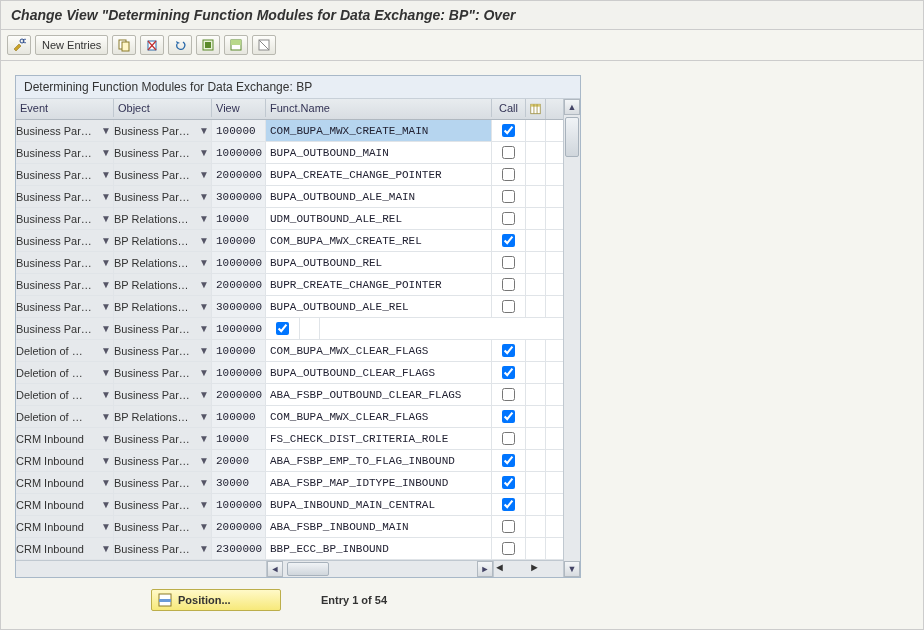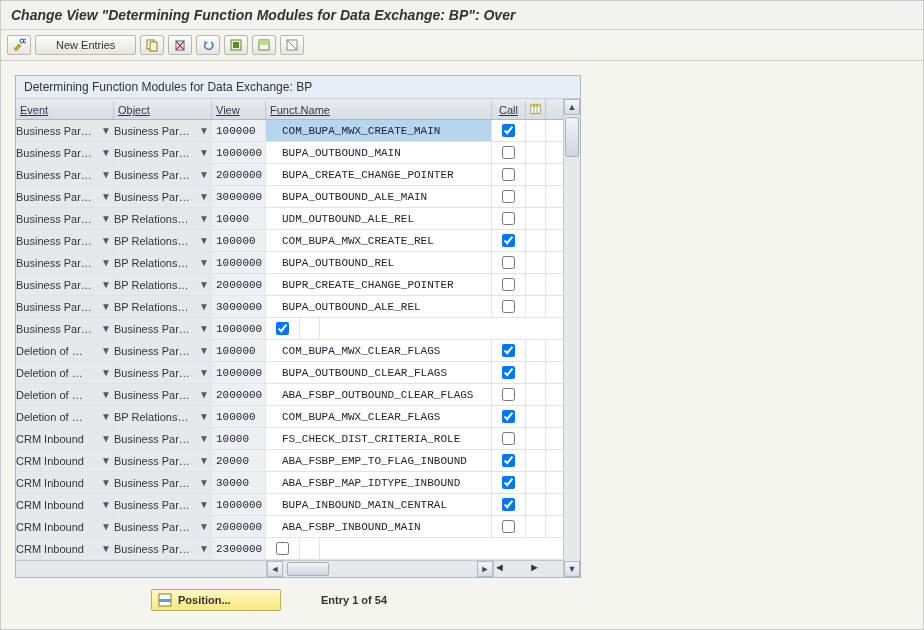--- a/index.html
+++ b/index.html
@@ -47,21 +47,21 @@
     border-radius: 2px;
     background: linear-gradient(#fdfdfa, #e6e6de);
     display: inline-flex;
     align-items: center;
     justify-content: center;
     cursor: pointer;
     font-size: 11px;
     padding: 0 4px;
     box-sizing: border-box;
   }
-  .tbtn.text { font-size:11px; padding:0 20px; }
+  .tbtn.text { font-size:11px; padding:0 6px; }
   .watermark {
     position: absolute;
     left: 280px; top: 32px;
     font-size: 20px;
     font-weight: bold;
     color: rgba(200,200,200,0.6);
     pointer-events: none;
     letter-spacing: 1px;
   }
   .content {
@@ -78,22 +78,21 @@
     border-bottom: 1px solid #c8d0d8;
   }
   .grid {
     position: relative;
   }
   .grid-head {
     display: flex;
     background: linear-gradient(#e8ecef, #d8dde2);
     border-bottom: 1px solid #b0b8c0;
     height: 20px;
-    align-items: flex-end;
-    text-decoration: underline;
+    align-items: flex-start;
   }
   .grid-head .hcell {
     border-right: 1px solid #c0c8d0;
     padding: 3px 4px;
     font-size: 11px;
     color: #335;
     box-sizing: border-box;
     overflow: hidden;
     white-space: nowrap;
   }
@@ -141,21 +140,21 @@
     background:#edf0f3;
     padding-left:4px;
     font-family: "Courier New", monospace;
     font-size:11px;
     color:#223;
     justify-content:flex-start;
     width:100%; height:100%; box-sizing:border-box;
     display:flex; align-items:center;
   }
   .fname {
-    padding-left:16px;
+    padding-left:4px;
     font-family: "Courier New", monospace;
     font-size:11px;
     color:#223;
     width:100%; height:100%; box-sizing:border-box;
     display:flex; align-items:center;
   }
   .fname.selected {
     background:#b6d5ef;
   }
   .chk {
@@ -817,20 +816,23 @@
               </div>
               <div class="cell col-object">
                 <div class="dd">
                   <span>Business Par…</span>
                   <span class="chev">▼</span>
                 </div>
               </div>
               <div class="cell col-item">
                 <div class="item-cell">2300000</div>
               </div>
+              <div class="cell col-funct">
+                <div class="fname ">BBP_ECC_BP_INBOUND</div>
+              </div>
               <div class="cell col-call">
                 <div class="chk">
                   <input type="checkbox" style="">
                 </div>
               </div>
               <div class="cell col-conf"></div>
             </div>
           </div>
         <div class="hscroll-row">
           <div class="hscroll-spacer-l"></div>

